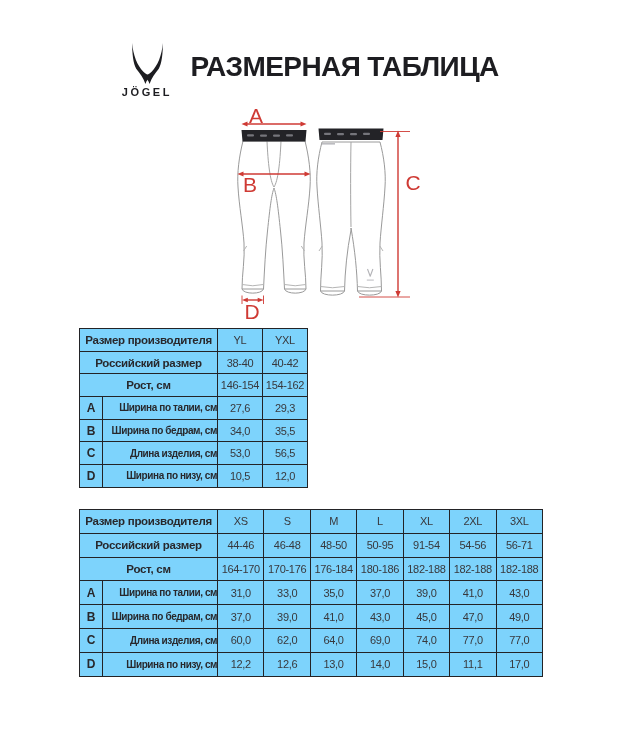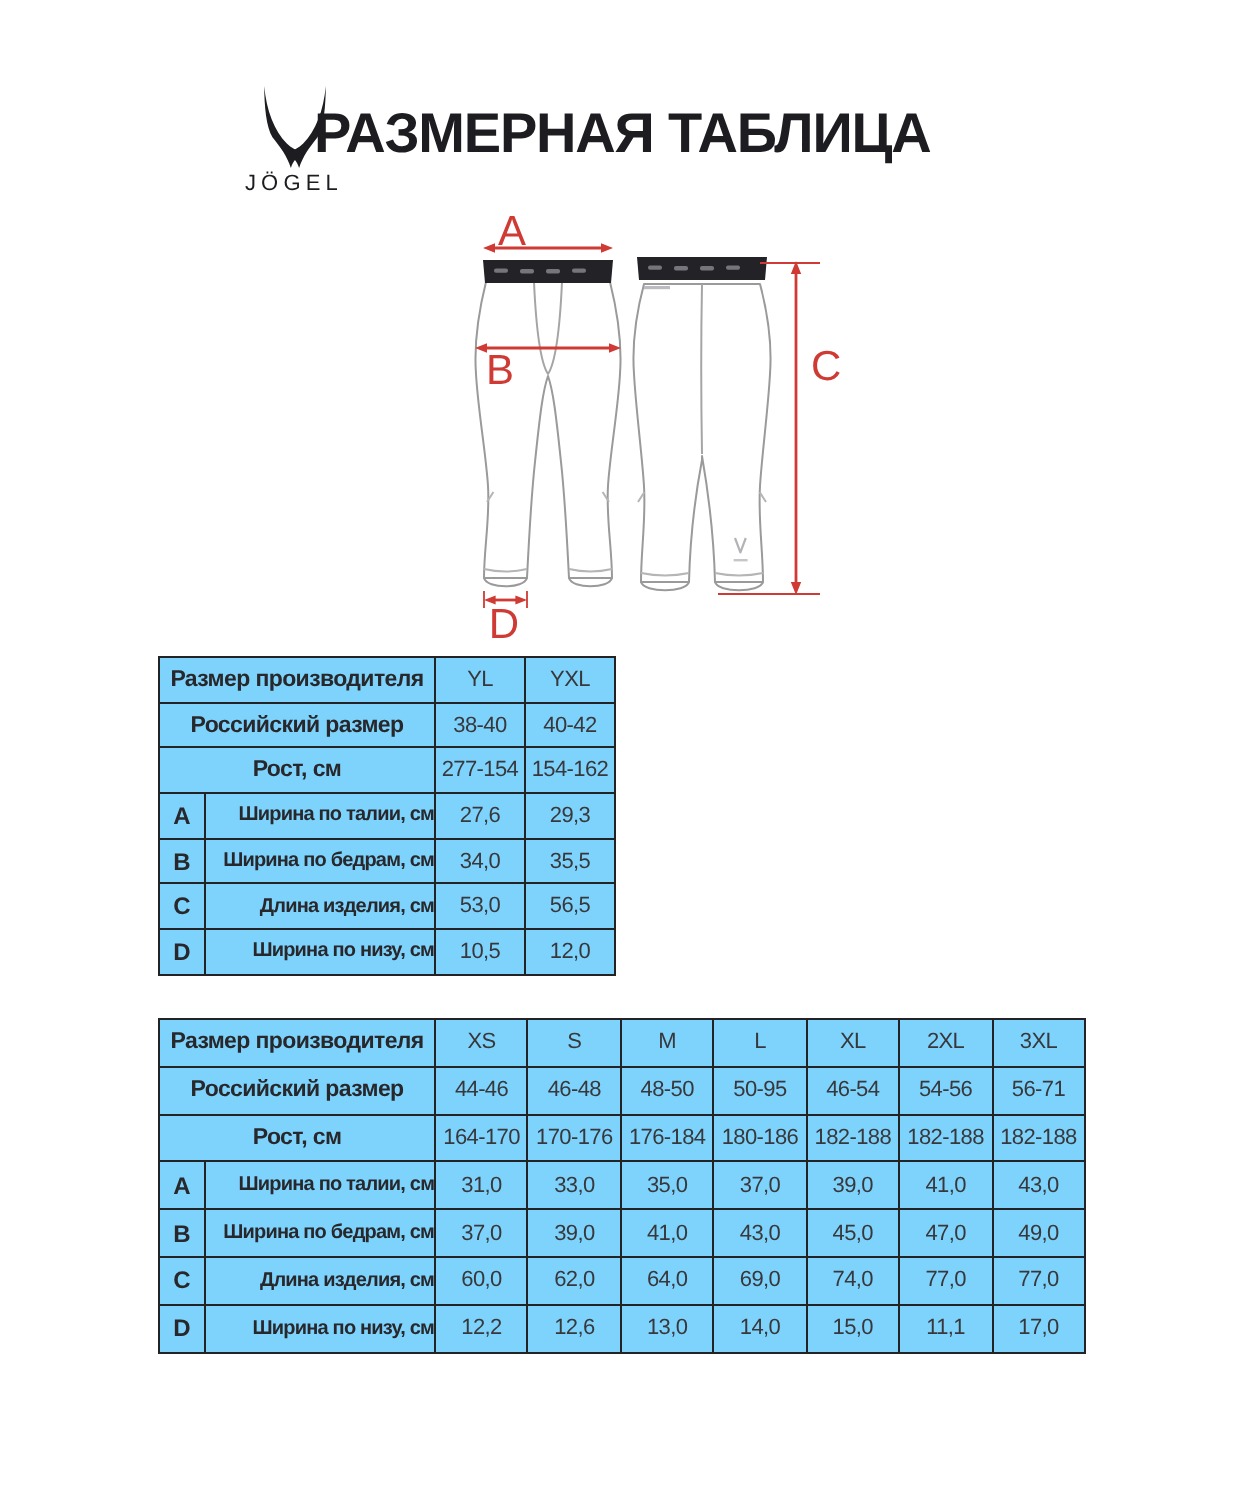--- a/index.html
+++ b/index.html
@@ -2,23 +2,23 @@
 <html><head>
 <meta charset="utf-8">
 <style>
   html,body{margin:0;padding:0;background:#ffffff;}
   .page{position:relative;width:623px;height:750px;background:#ffffff;overflow:hidden;
         font-family:"Liberation Sans",sans-serif;}
 
   
   .logo-wrap{position:absolute;left:112px;top:43px;width:70px;text-align:center;}
   .logo-v{display:block;margin:0 auto;width:35px;height:41px;}
-  .brand-name{margin-top:2px;font-size:11px;font-weight:normal;letter-spacing:2.6px;
+  .brand-name{margin-top:2px;font-size:11px;font-weight:bold;letter-spacing:2.6px;
               color:#1d1d21;white-space:nowrap;text-align:center;}
-  .page-title{position:absolute;left:157px;top:51px;width:375px;text-align:left;
+  .page-title{position:absolute;left:157px;top:51px;width:375px;text-align:center;
               font-size:28px;font-weight:bold;letter-spacing:-0.6px;color:#1d1d21;
               white-space:nowrap;}
 
   
   .diagram{position:absolute;left:228px;top:93px;width:204px;height:234px;}
   .dim-letter{font-family:"Liberation Sans",sans-serif;font-size:21px;fill:#cf3a34;}
 
   
   .size-table{position:absolute;border-collapse:collapse;table-layout:fixed;background:#7dd3fc;}
   .size-table td{border:1.5px solid #232326;text-align:center;vertical-align:middle;
@@ -148,21 +148,21 @@
           <td class="hval">YL</td>
           <td class="hval">YXL</td>
         </tr>
         <tr>
           <td class="hlabel" colspan="2">Российский размер</td>
           <td class="hval">38-40</td>
           <td class="hval">40-42</td>
         </tr>
         <tr>
           <td class="hlabel" colspan="2">Рост, см</td>
-          <td class="hval">277-154</td>
+          <td class="hval">146-154</td>
           <td class="hval">154-162</td>
         </tr>
         <tr>
           <td class="letter">A</td>
           <td class="rowlabel">Ширина по талии, см</td>
           <td class="val">27,6</td>
           <td class="val">29,3</td>
         </tr>
         <tr>
           <td class="letter">B</td>
@@ -206,21 +206,21 @@
           <td class="hval">XL</td>
           <td class="hval">2XL</td>
           <td class="hval">3XL</td>
         </tr>
         <tr>
           <td class="hlabel" colspan="2">Российский размер</td>
           <td class="hval">44-46</td>
           <td class="hval">46-48</td>
           <td class="hval">48-50</td>
           <td class="hval">50-95</td>
-          <td class="hval">46-54</td>
+          <td class="hval">91-54</td>
           <td class="hval">54-56</td>
           <td class="hval">56-71</td>
         </tr>
         <tr>
           <td class="hlabel" colspan="2">Рост, см</td>
           <td class="hval">164-170</td>
           <td class="hval">170-176</td>
           <td class="hval">176-184</td>
           <td class="hval">180-186</td>
           <td class="hval">182-188</td>

